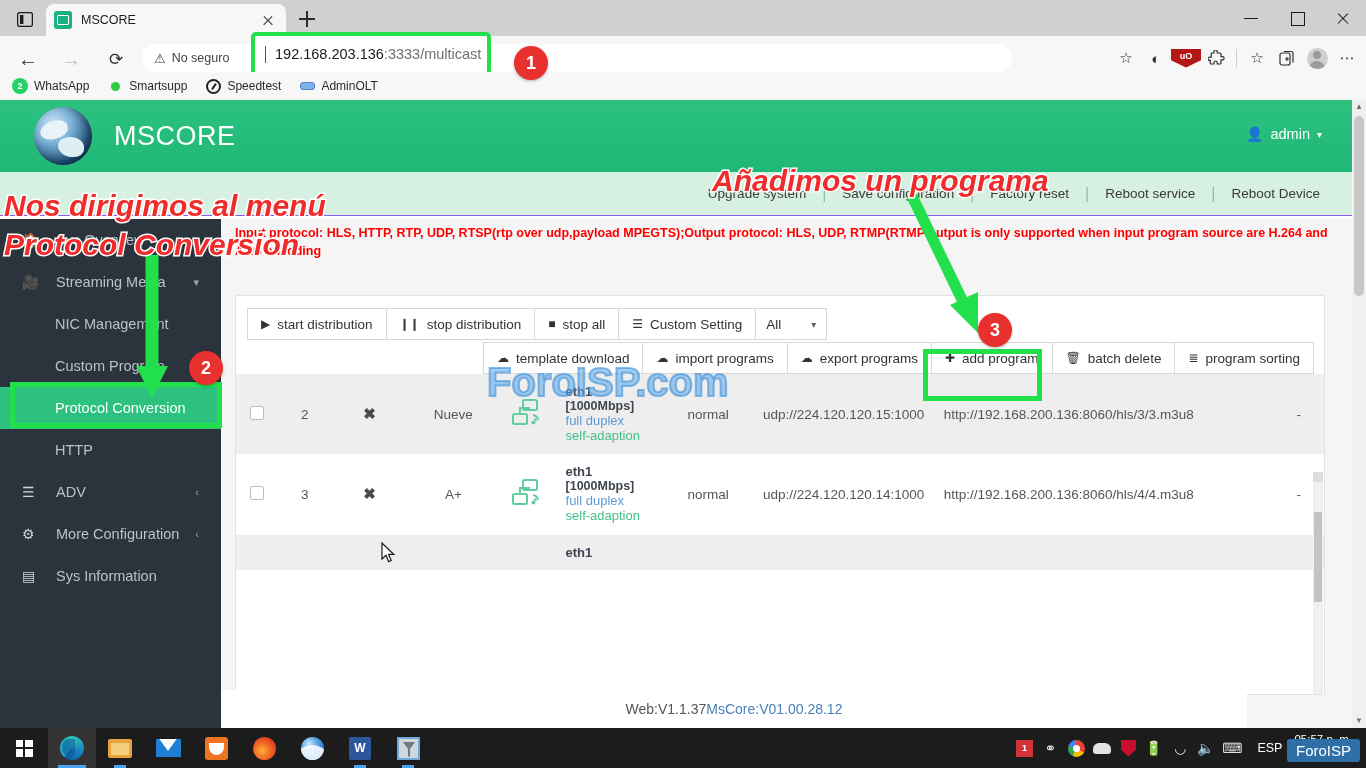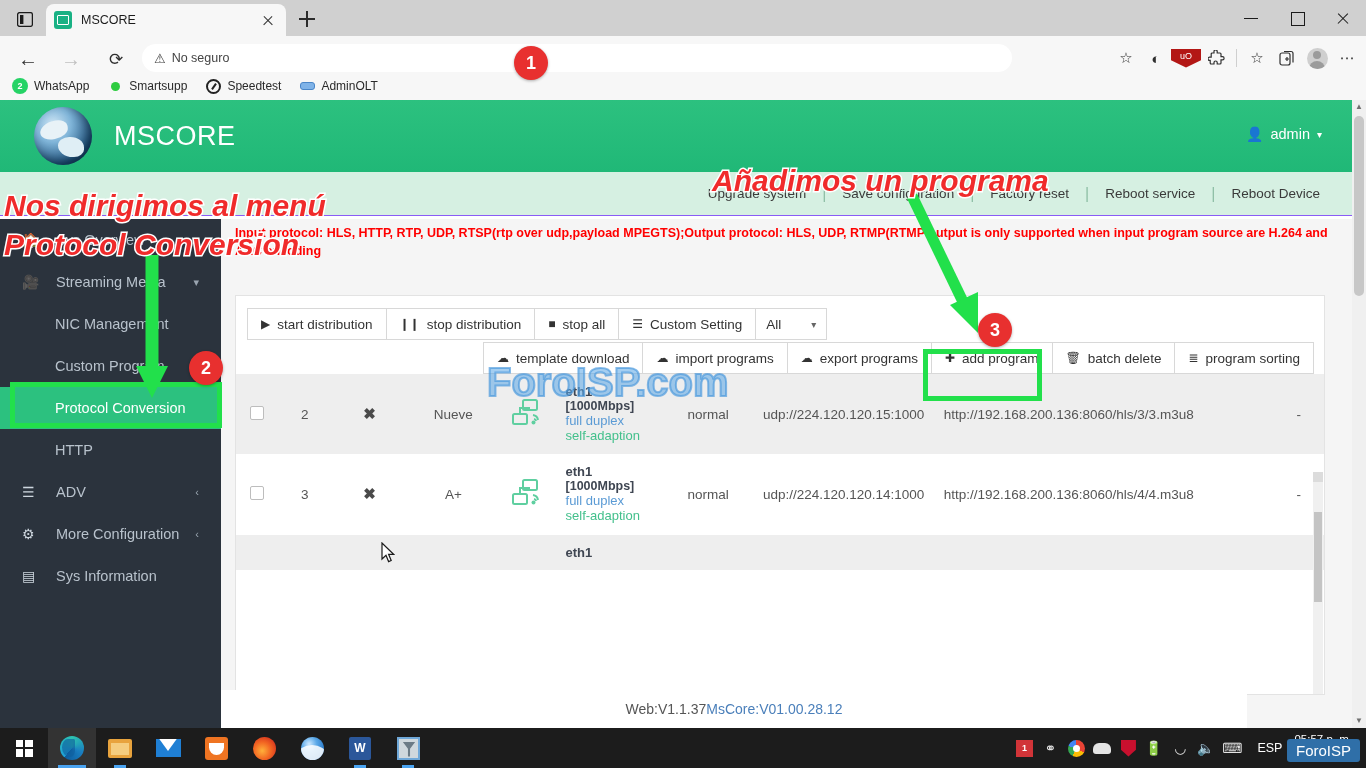--- a/index.html
+++ b/index.html
@@ -106,21 +106,21 @@
   }
   .url-highlight .omni-url { font-size: 14.5px; }
 
   .tb-icons { position: absolute; right: 4px; top: 8px; height: 28px; display: flex; align-items: center; }
   .tb-ic { width: 30px; height: 28px; display:flex; align-items:center; justify-content:center;
            font-size: 15px; color:#2f2f2f; position: relative; }
   .tb-sep { width: 1px; height: 18px; background: #cfcfcf; margin: 0 5px; }
   .ublock {
     width: 36px; height: 19px; background: #b31715;
     clip-path: polygon(0 0, 100% 0, 100% 62%, 50% 100%, 0 62%);
-    color: #fff; font-size: 9px; font-weight: normal;
+    color: #fff; font-size: 9px; font-weight: bold;
     display: flex; align-items: center; justify-content: center; padding-bottom: 4px;
   }
   .avatar-ic {
     width: 21px; height: 21px; border-radius: 50%; background: #cfcfcf; position: relative; overflow: hidden;
   }
   .avatar-ic::before {
     content:""; position:absolute; left:6.5px; top:3.5px; width:8px; height:8px; border-radius:50%; background:#9b9b9b;
   }
   .avatar-ic::after {
     content:""; position:absolute; left:2.5px; top:13px; width:16px; height:11px; border-radius:8px 8px 0 0; background:#9b9b9b;
@@ -417,20 +417,24 @@
             <path d="M6 9h4M8 7v4" stroke="#2f2f2f" stroke-width="1.2"></path>
           </svg>
       </div>
       <div class="tb-ic">
           <span class="avatar-ic"></span>
         </div>
       <div class="tb-ic">⋯</div>
     </div>
   </div>
 
+  <div class="url-highlight">
+    <span class="url-caret"></span>
+    <span class="omni-url"><span>192.168.203.136</span><span class="dim">:3333</span><span class="dim">/multicast</span></span>
+  </div>
 
   <div class="bookmarks">
     <div class="bm">
       <span class="bm-ic bm-wa">2</span>
       <span class="bm-label">WhatsApp</span>
     </div>
     <div class="bm">
       <span class="bm-ic">
           <span class="bm-dot"></span>
         </span>

